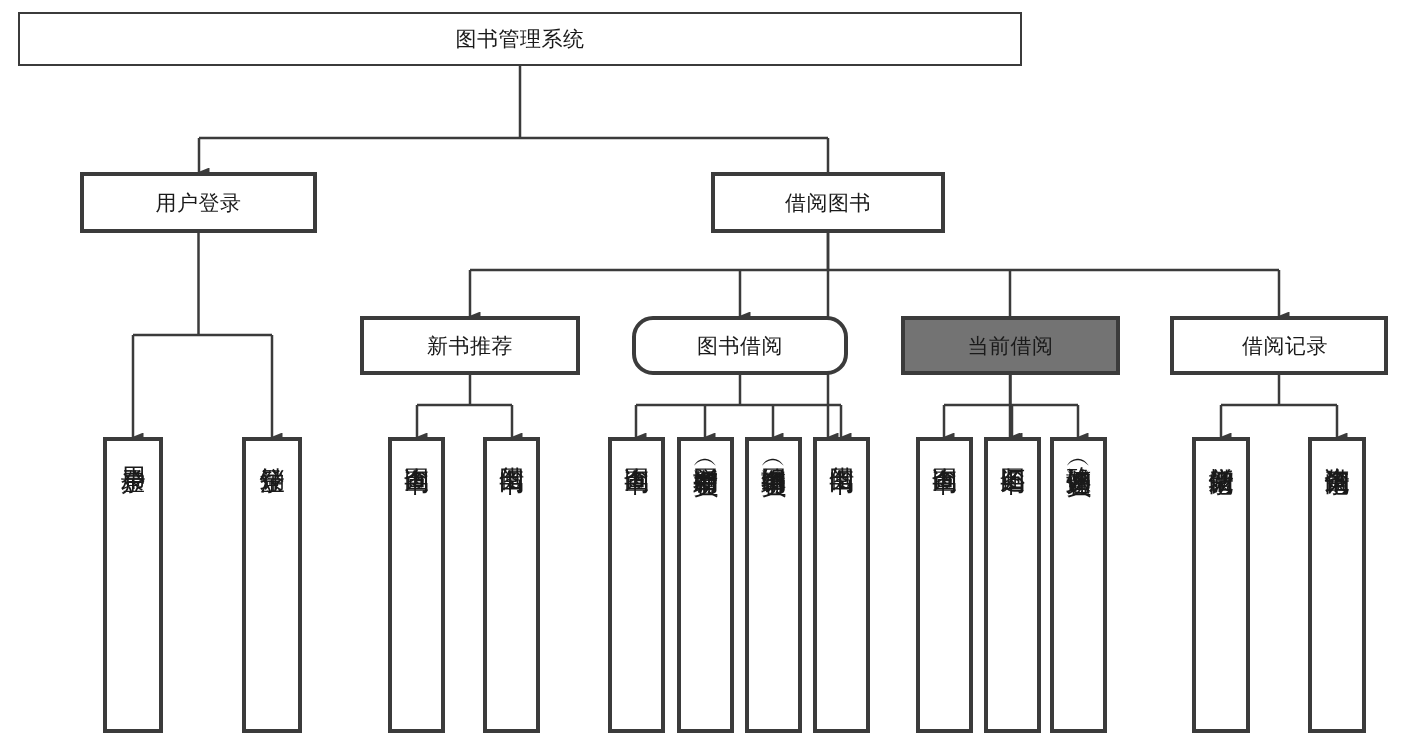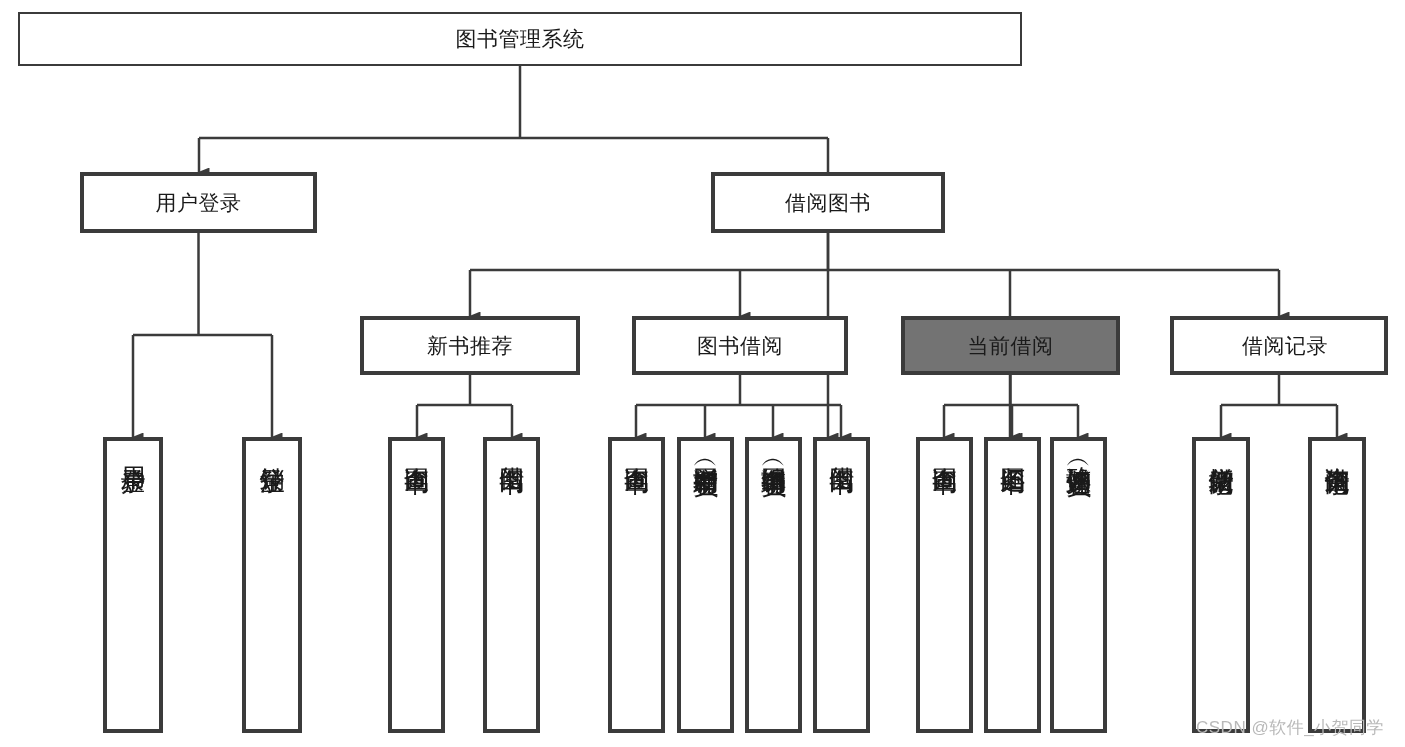--- a/index.html
+++ b/index.html
@@ -123,21 +123,21 @@
       </div>
       <div class="node-box level2" style="left: 80px; top: 172px; width: 237px; height: 61px; border-color: rgb(59, 59, 59); background: rgb(255, 255, 255);">
         <span class="node-label-h" style="color: rgb(26, 26, 26);">用户登录</span>
       </div>
       <div class="node-box level2" style="left: 711px; top: 172px; width: 234px; height: 61px; border-color: rgb(59, 59, 59); background: rgb(255, 255, 255);">
         <span class="node-label-h" style="color: rgb(26, 26, 26);">借阅图书</span>
       </div>
       <div class="node-box level3" style="left: 360px; top: 316px; width: 220px; height: 59px; border-color: rgb(59, 59, 59); background: rgb(255, 255, 255);">
         <span class="node-label-h" style="color: rgb(26, 26, 26);">新书推荐</span>
       </div>
-      <div class="node-box level3" style="left: 632px; top: 316px; width: 216px; height: 59px; border-color: rgb(59, 59, 59); background: rgb(255, 255, 255);">
+      <div class="node-box level3" style="left: 632px; top: 316px; width: 216px; height: 59px; border-color: rgb(59, 59, 59); background: rgb(255, 255, 255); border-radius: 21px;">
         <span class="node-label-h" style="color: rgb(26, 26, 26);">图书借阅</span>
       </div>
       <div class="node-box level3" style="left: 901px; top: 316px; width: 219px; height: 59px; border-color: rgb(59, 59, 59); background: #737373;">
         <span class="node-label-h" style="color: rgb(26, 26, 26);">当前借阅</span>
       </div>
       <div class="node-box level3" style="left: 1170px; top: 316px; width: 218px; height: 59px; border-color: rgb(59, 59, 59); background: rgb(255, 255, 255);">
         <span class="node-label-h" style="color: rgb(26, 26, 26); margin-left: 12px;">借阅记录</span>
       </div>
       <div class="node-box leaf" style="left: 103px; top: 437px; width: 60px; height: 296px; border-color: rgb(59, 59, 59); background: rgb(255, 255, 255);">
         <span class="node-label-v" style="color: rgb(26, 26, 26);">用户登录</span>
@@ -173,14 +173,13 @@
         <span class="node-label-v" style="color: rgb(26, 26, 26);">确认归还（管理员）</span>
       </div>
       <div class="node-box leaf leaf-mid" style="left: 1192px; top: 437px; width: 58px; height: 296px; border-color: rgb(59, 59, 59); background: rgb(255, 255, 255);">
         <span class="node-label-v" style="color: rgb(26, 26, 26);">新增借阅记录</span>
       </div>
       <div class="node-box leaf leaf-mid" style="left: 1308px; top: 437px; width: 58px; height: 296px; border-color: rgb(59, 59, 59); background: rgb(255, 255, 255);">
         <span class="node-label-v" style="color: rgb(26, 26, 26);">查询借阅记录</span>
       </div>
     </div>
 
-  <div class="watermark" style="left: 1196px; top: 716px; color: rgb(185, 185, 185);">CSDN @软件_小贺同学</div>
 </div>
 
 </body></html>

